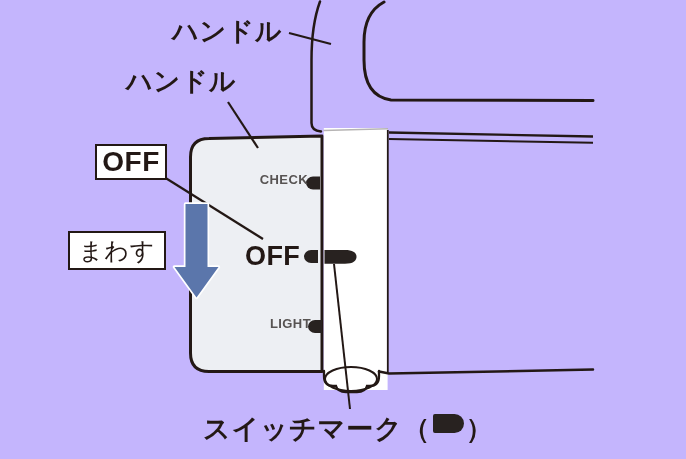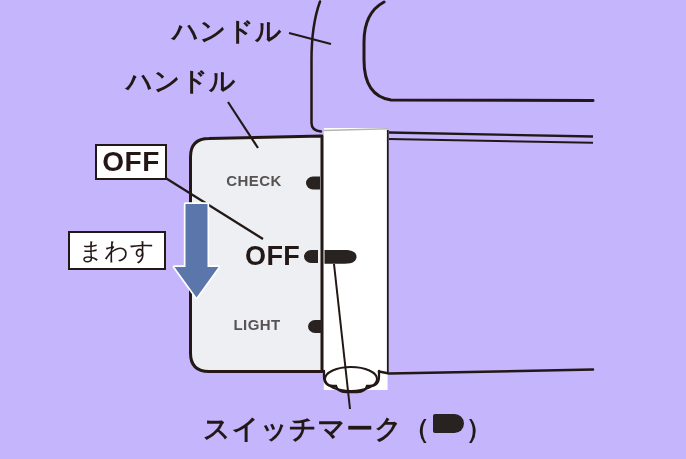--- a/index.html
+++ b/index.html
@@ -10,21 +10,21 @@
   .canvas svg{position:absolute;left:0;top:0;}
   .lbl{position:absolute;white-space:nowrap;}
   .jp-label{font-size:26px;font-weight:600;letter-spacing:1px;color:#231815;}
   .callout-box{
     position:absolute;background:#ffffff;border:2.3px solid #231815;
     display:flex;align-items:center;justify-content:center;box-sizing:border-box;
   }
   .off-callout-text{font-size:28px;font-weight:600;letter-spacing:0.5px;color:#231815;}
   .turn-text{font-size:24px;font-weight:400;letter-spacing:1px;color:#231815;}
   .pos-label{position:absolute;text-align:right;}
-  .pos-inactive{font-size:15px;font-weight:700;letter-spacing:0.4px;color:#575352;text-align:center;}
+  .pos-inactive{font-size:13px;font-weight:700;letter-spacing:0.4px;color:#575352;}
   .pos-active{font-size:27px;font-weight:700;letter-spacing:0.3px;color:#231815;}
   .bottom-label{
     position:absolute;left:203px;top:411px;display:flex;align-items:flex-start;
     font-size:27px;font-weight:600;letter-spacing:1px;color:#231815;
   }
   .mark-glyph{
     display:inline-block;width:31px;height:19px;background:#282220;
     border-radius:2px 10px 10px 2px;margin:3px 2px 0 2px;
   }
 </style>

